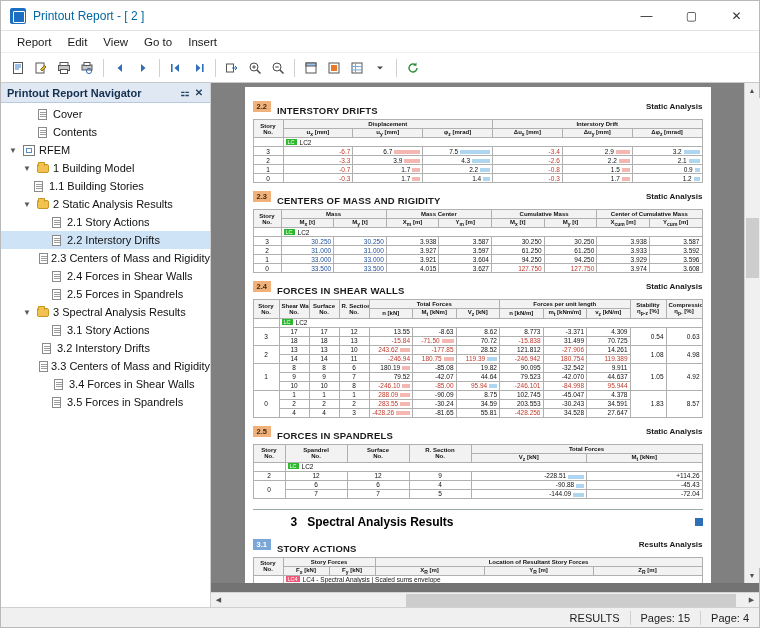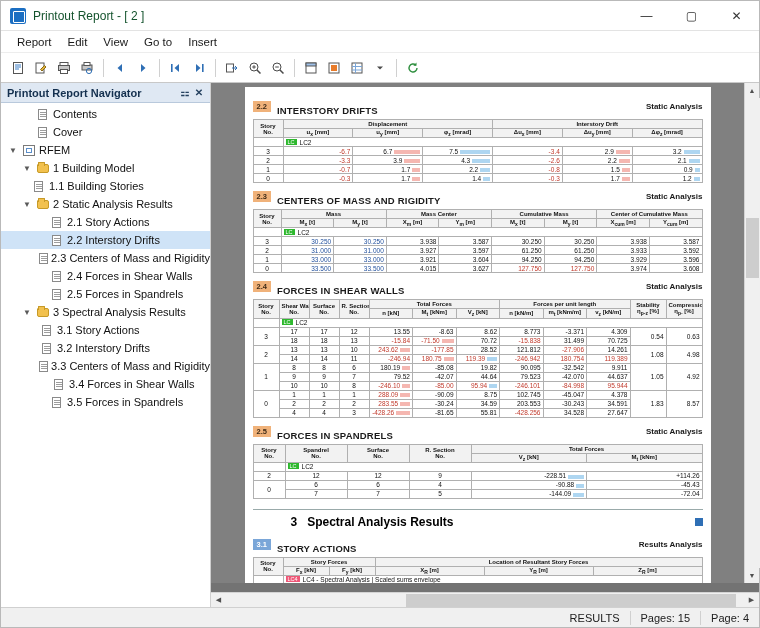--- a/index.html
+++ b/index.html
@@ -28,21 +28,21 @@
   .titlebar .app-icon {
     width: 16px; height: 16px; margin: 0 7px 0 9px;
     background: #1b6ec2; border-radius: 2px;
     position: relative;
   }
   .titlebar .app-icon:after {
     content: ""; position: absolute; left: 3px; top: 3px;
     width: 10px; height: 10px; border: 1.5px solid #fff;
     border-radius: 1px;
   }
-  .titlebar .title { font-size: 12px; color: #14532d; flex: 1; }
+  .titlebar .title { font-size: 12px; color: #0369a1; flex: 1; }
   .winbtns { display: flex; height: 30px; }
   .winbtn {
     width: 45px; height: 30px;
     display: flex; align-items: center; justify-content: center;
     font-size: 12px; color: #333;
   }
   
   .menubar {
     height: 22px; min-height: 22px;
     background: #ffffff;
@@ -361,28 +361,28 @@
         <span class="t">Printout Report Navigator</span>
         <span class="hb">⚏</span>
         <span class="hb">✕</span>
       </div>
       <div class="nav-tree" id="nav-tree">
           <div class="tn" style="padding-left: 20px;">
             <span class="tog"></span>
             <span class="ico">
               <span class="doc-ico"></span>
             </span>
+            <span>Cover</span>
+          </div>
+          <div class="tn" style="padding-left: 20px;">
+            <span class="tog"></span>
+            <span class="ico">
+              <span class="doc-ico"></span>
+            </span>
             <span>Contents</span>
-          </div>
-          <div class="tn" style="padding-left: 20px;">
-            <span class="tog"></span>
-            <span class="ico">
-              <span class="doc-ico"></span>
-            </span>
-            <span>Cover</span>
           </div>
           <div class="tn" style="padding-left: 6px;">
             <span class="tog">▼</span>
             <span class="ico">
               <span class="rfem-ico"></span>
             </span>
             <span>RFEM</span>
           </div>
           <div class="tn" style="padding-left: 20px;">
             <span class="tog">▼</span>
@@ -440,21 +440,21 @@
             </span>
             <span>2.5 Forces in Spandrels</span>
           </div>
           <div class="tn" style="padding-left: 20px;">
             <span class="tog">▼</span>
             <span class="ico">
               <span class="folder-ico"></span>
             </span>
             <span>3 Spectral Analysis Results</span>
           </div>
-          <div class="tn" style="padding-left: 24px;">
+          <div class="tn" style="padding-left: 34px;">
             <span class="tog"></span>
             <span class="ico">
               <span class="doc-ico"></span>
             </span>
             <span>3.1 Story Actions</span>
           </div>
           <div class="tn" style="padding-left: 24px;">
             <span class="tog"></span>
             <span class="ico">
               <span class="doc-ico"></span>

